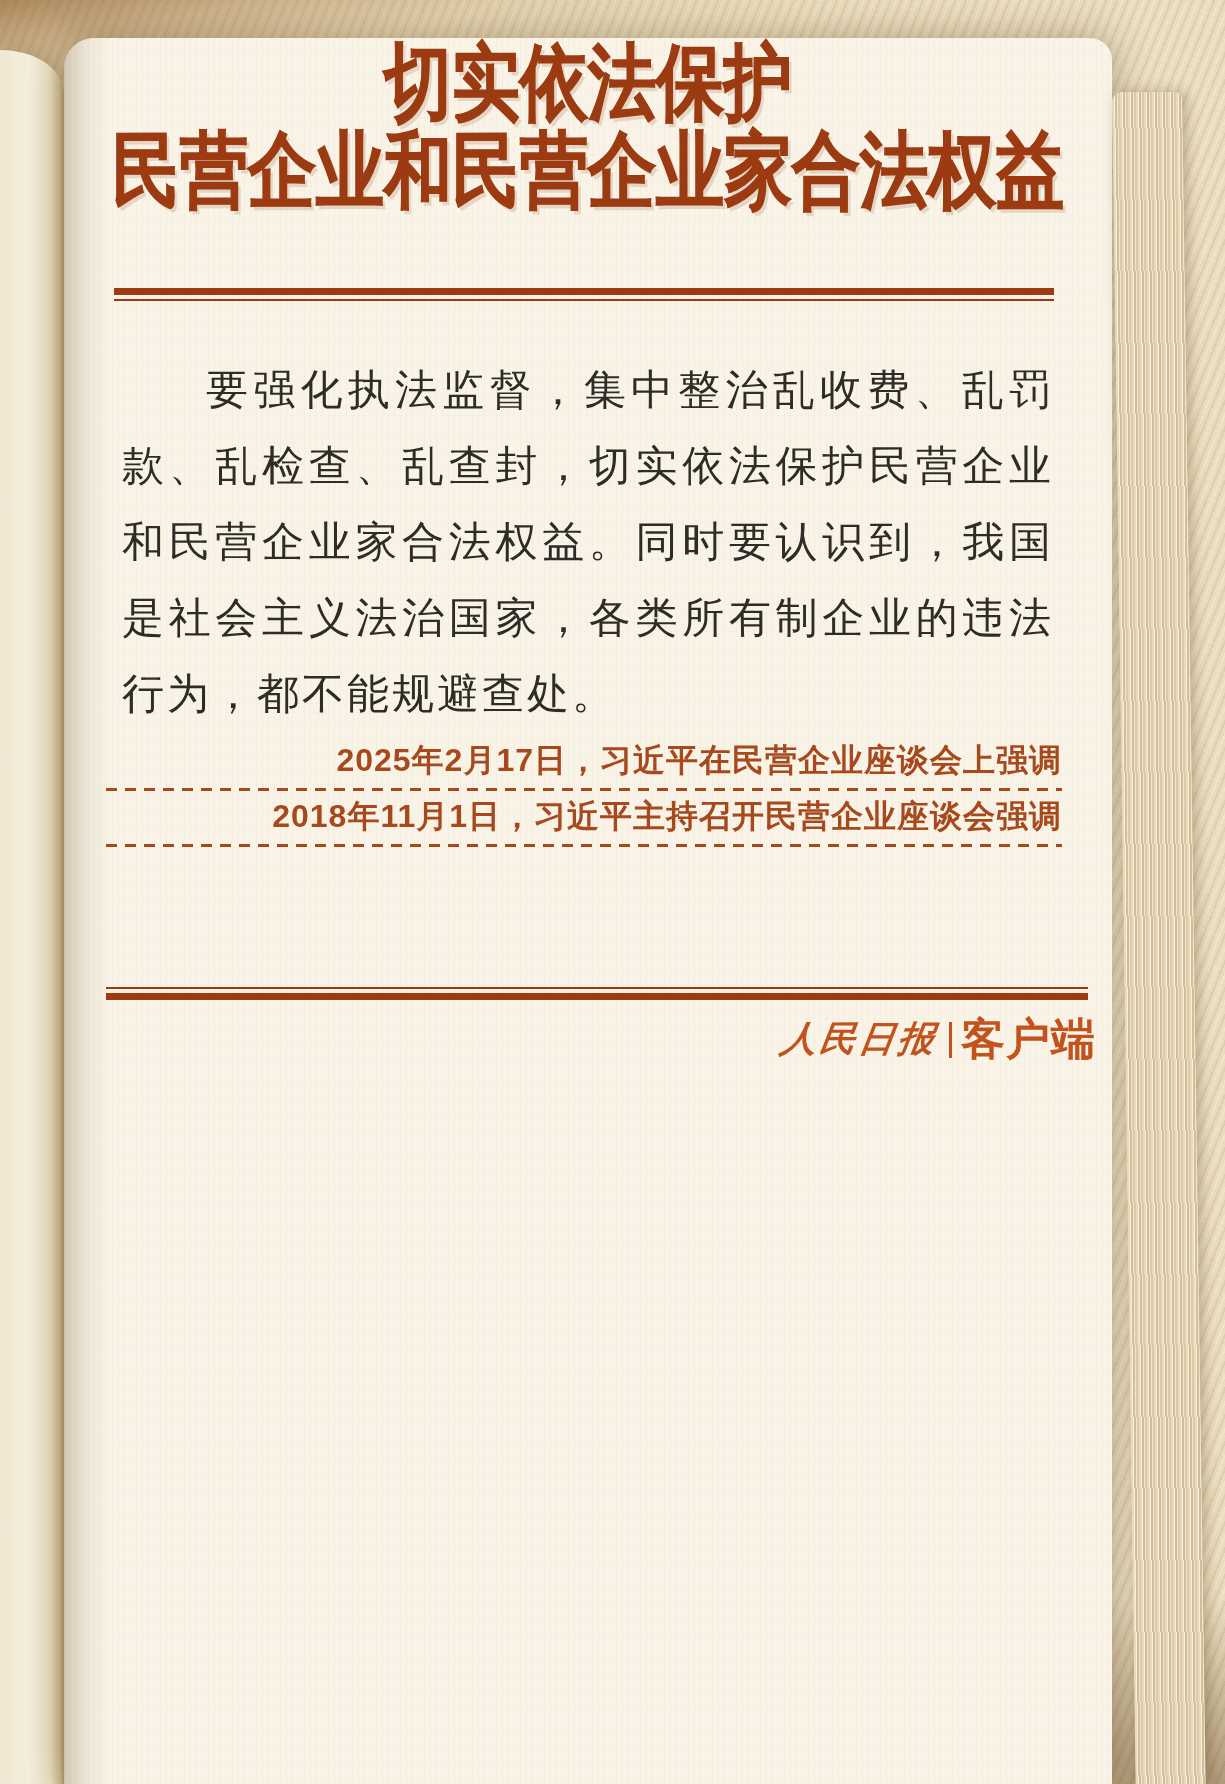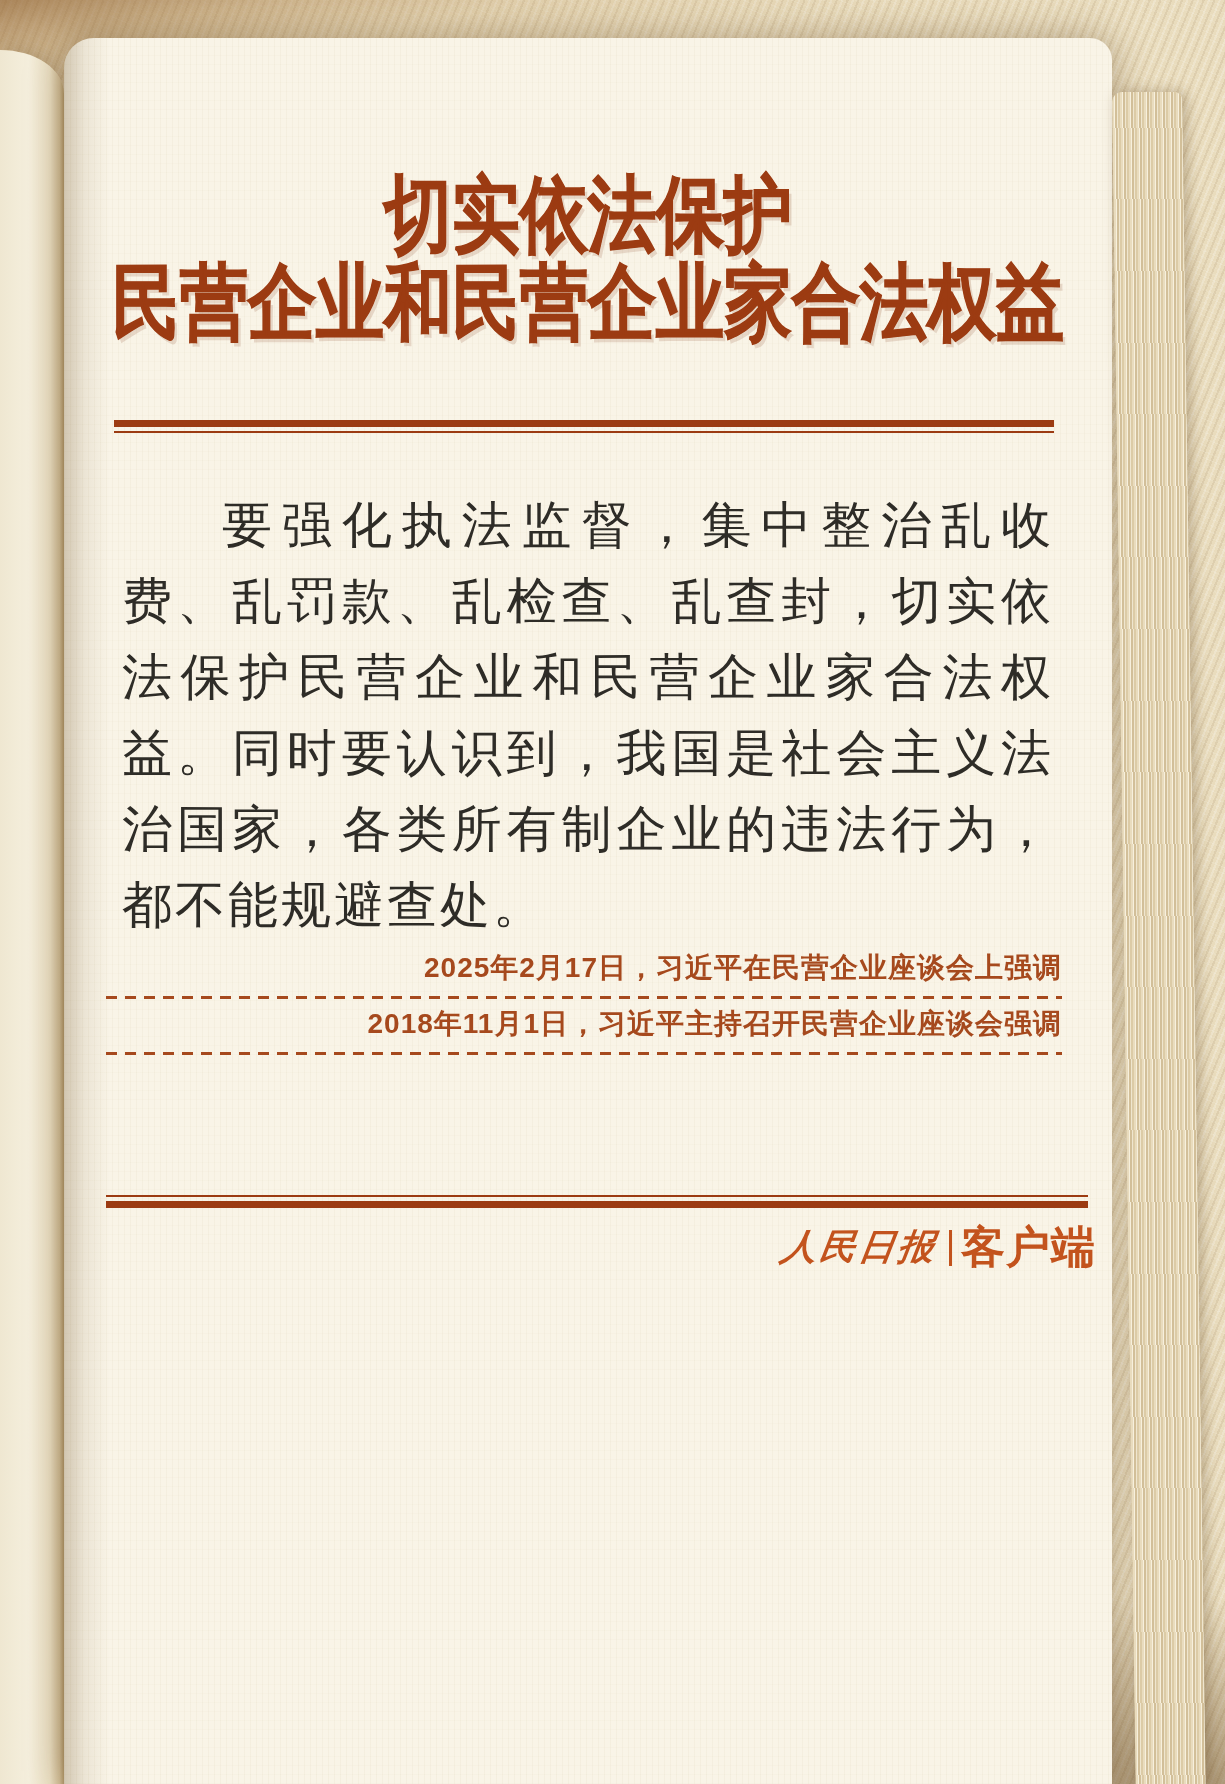--- a/index.html
+++ b/index.html
@@ -39,45 +39,45 @@
     position:absolute;left:1112px;top:92px;height:1692px;width:70px;
     transform:skewX(0.8deg);transform-origin:top left;
     background:repeating-linear-gradient(90deg,
       #e9dcbe 0 2px,#f7f0dd 2px 3px,#d2bf99 3px 5px,#efe6cf 5px 6px,#dccba6 6px 8px);
     border-radius:10px 8px 0 0;
     box-shadow:4px 0 14px rgba(95,65,30,0.35);
   }
 
   
   .content{position:relative;height:100%;}
-  .title{padding-top:132px;text-align:center;color:#9c3b12;}
+  .title{text-align:center;color:#9c3b12;}
   .title .tline{
     display:block;font-weight:900;font-size:68px;line-height:88px;
     letter-spacing:0px;
     transform:scaleY(1.22);
     -webkit-text-stroke:1px currentColor;
     text-shadow:3px 3px 0 rgba(122,48,12,0.15);
     font-family:"Liberation Sans",sans-serif;
   }
   .divider-top{margin:74px 58px 0 50px;}
   .divider-top .thick{height:7px;background:#9c3b12;}
   .divider-top .thin{height:2px;background:#9c3b12;margin-top:4px;}
 
   .quote{
     margin:54px 58px 0 58px;
-    font-family:Liberation Sans, sans-serif;
-    font-size:50px;line-height:76px;color:#2e2c27;
+    font-family:Liberation Mono, monospace;
+    font-size:42px;line-height:76px;color:#2e2c27;
     text-align:justify;text-indent:2em;letter-spacing:3px;
   }
   .quote.second{margin-top:200px;}
 
   .attr-row{
     margin:6px 50px 0 42px;
     text-align:right;color:#a6491d;font-weight:bold;
-    font-size:28px;line-height:38px;letter-spacing:1px;
+    font-size:32px;line-height:38px;letter-spacing:1px;
     padding-bottom:9px;
   }
   .dashed-sep{
     margin:0 50px 0 42px;height:3px;
     background:repeating-linear-gradient(90deg,#a6491d 0 11px, rgba(0,0,0,0) 11px 19px);
   }
 
   .divider-bottom{margin:140px 24px 0 42px;}
   .divider-bottom .thin{height:2px;background:#9c3b12;}
   .divider-bottom .thick{height:7px;background:#9c3b12;margin-top:4px;}

